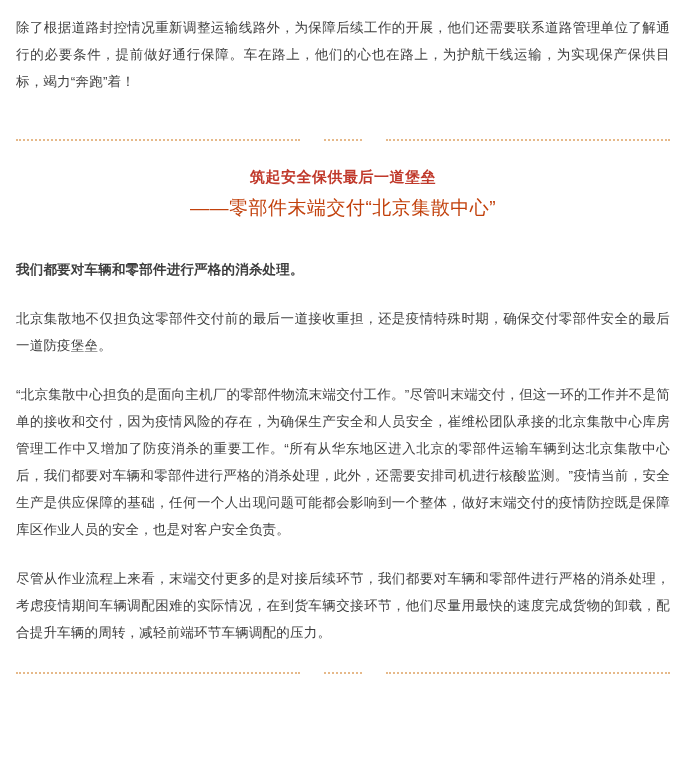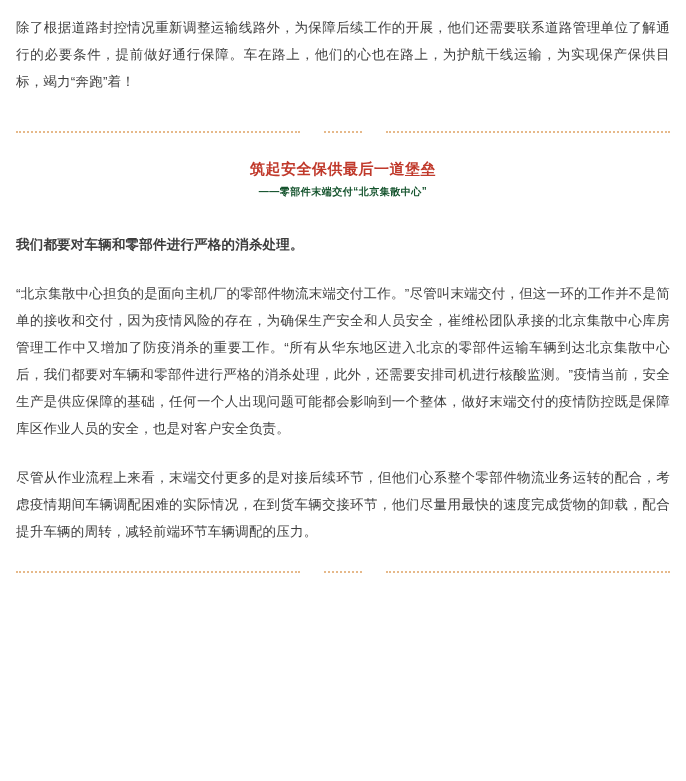--- a/index.html
+++ b/index.html
@@ -21,21 +21,21 @@
   }
   p.body-text {
     margin: 0 0 22px 0;
     font-size: 13.5px;
     line-height: 2.0;
     color: #3e3e3e;
     text-align: justify;
     letter-spacing: 0.2px;
   }
   p.body-text.first {
-    margin-bottom: 32px;
+    margin-bottom: 40px;
   }
   
   .divider-row {
     display: flex;
     align-items: center;
     gap: 24px;
     margin: 16px 0 18px 0;
     height: 10px;
   }
   .divider-row .seg {
@@ -54,23 +54,23 @@
     margin: 18px 0 30px 0;
   }
   .headline-main {
     color: #c0392b;
     font-size: 15px;
     font-weight: bold;
     line-height: 1.8;
     letter-spacing: 0.5px;
   }
   .headline-sub {
-    color: #14532d;
-    font-size: 10px;
-    font-weight: bold;
+    color: #c2410c;
+    font-size: 19px;
+    font-weight: normal;
     line-height: 1.9;
     letter-spacing: 0.5px;
   }
   .bold-lead {
     font-weight: bold;
     color: #3e3e3e;
   }
   .spacer-bottom {
     height: 34px;
   }
@@ -89,24 +89,25 @@
   </div>
 
   <div class="headline-block">
     <div class="headline-main">筑起安全保供最后一道堡垒</div>
     <div class="headline-sub">——零部件末端交付“北京集散中心”</div>
   </div>
 
   <p class="body-text bold-lead">我们都要对车辆和零部件进行严格的消杀处理。</p>
 
 
+  <p class="body-text">北京集散地不仅担负这零部件交付前的最后一道接收重担，还是疫情特殊时期，确保交付零部件安全的最后一道防疫堡垒。</p>
 
   <p class="body-text">“北京集散中心担负的是面向主机厂的零部件物流末端交付工作。”尽管叫末端交付，但这一环的工作并不是简单的接收和交付，因为疫情风险的存在，为确保生产安全和人员安全，崔维松团队承接的北京集散中心库房管理工作中又增加了防疫消杀的重要工作。“所有从华东地区进入北京的零部件运输车辆到达北京集散中心后，我们都要对车辆和零部件进行严格的消杀处理，此外，还需要安排司机进行核酸监测。”疫情当前，安全生产是供应保障的基础，任何一个人出现问题可能都会影响到一个整体，做好末端交付的疫情防控既是保障库区作业人员的安全，也是对客户安全负责。</p>
 
-  <p class="body-text">尽管从作业流程上来看，末端交付更多的是对接后续环节，但他们心系整个零部件物流业务运转的配合，考虑疫情期间车辆调配困难的实际情况，在到货车辆交接环节，他们尽量用最快的速度完成货物的卸载，配合提升车辆的周转，减轻前端环节车辆调配的压力。</p>
+  <p class="body-text">尽管从作业流程上来看，末端交付更多的是对接后续环节，我们都要对车辆和零部件进行严格的消杀处理，考虑疫情期间车辆调配困难的实际情况，在到货车辆交接环节，他们尽量用最快的速度完成货物的卸载，配合提升车辆的周转，减轻前端环节车辆调配的压力。</p>
 
   <div class="divider-row bottom">
     <span class="seg"></span>
     <span class="seg short"></span>
     <span class="seg"></span>
   </div>
 
   <div class="spacer-bottom"></div>
 </div>
 

